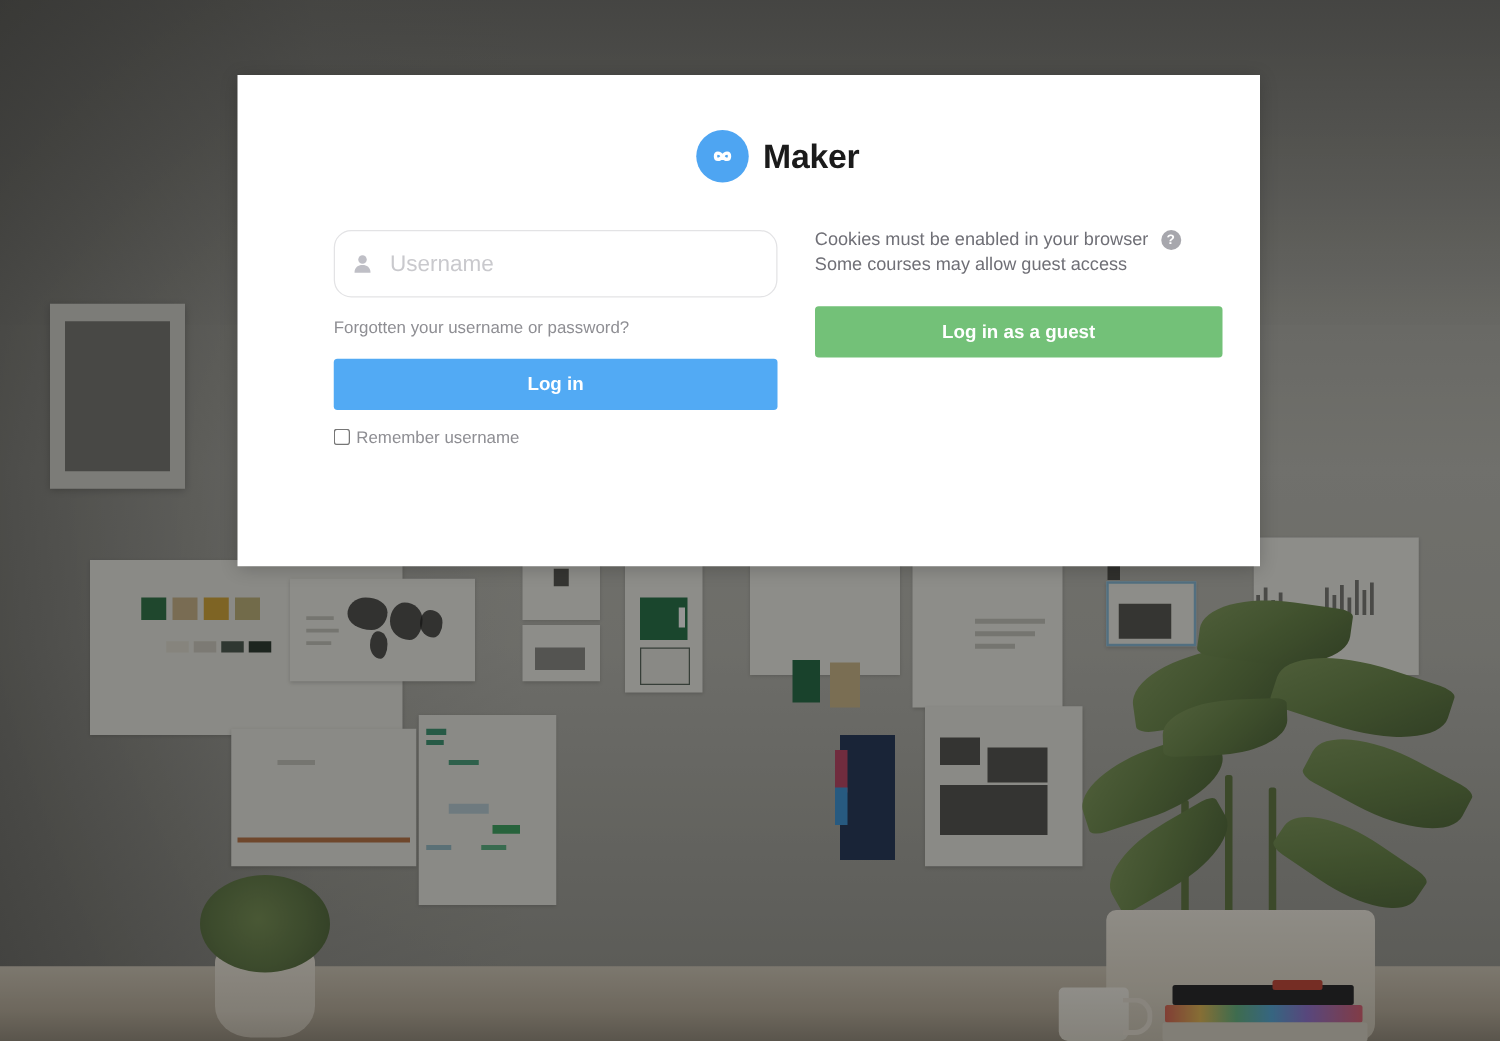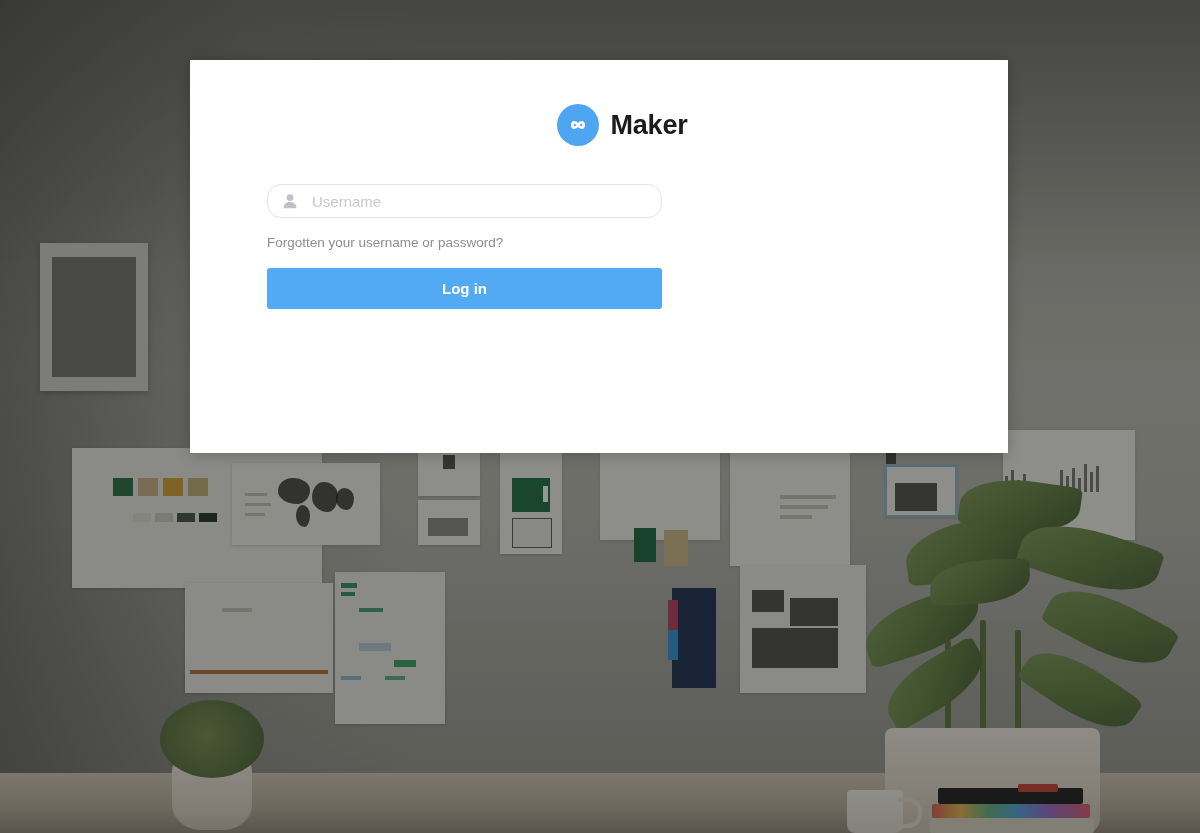--- a/index.html
+++ b/index.html
@@ -179,26 +179,26 @@
   }
   .col-left { width: 395px; padding-left: 0px; }
   .col-right { width: 393px; padding-left: 30px; box-sizing: border-box; }
 
   .field {
     position: relative;
     margin-bottom: 15px;
   }
   .field input {
     width: 100%;
-    height: 34px;
+    height: 54px;
     box-sizing: border-box;
     border: 1px solid #e3e3e5;
     border-radius: 14px;
     padding-left: 44px;
-    font-size: 15px;
+    font-size: 18px;
     color: #3a3a3a;
     font-family: "Liberation Sans", sans-serif;
     outline: none;
     background: #fff;
   }
   .field input::placeholder { color: #c9c9cd; }
   .field .fld-icon {
     position: absolute;
     left: 14px;
     top: 50%;
@@ -414,18 +414,37 @@
             </svg>
           </span>
           <input type="text" placeholder="Username" style="">
         </div>
 
 
         <a class="forgot-link" href="#">Forgotten your username or password?</a>
 
         <button class="btn btn-login">Log in</button>
 
+        <div class="remember">
+          <input type="checkbox" id="rememberbox" style="">
+          <label for="rememberbox">Remember username</label>
+        </div>
       </div>
 
+      <div class="col-right">
+
+        <div class="cookie-row">
+          <span>Cookies must be enabled in your browser</span>
+          <span class="help-icon">?</span>
+        </div>
+
+        <div class="cookie-row">
+          <span>Some courses may allow guest access</span>
+        </div>
+
+        <div class="guest-wrap">
+          <button class="btn btn-guest">Log in as a guest</button>
+        </div>
+      </div>
 
     </div>
   </div>
 </div>
 
 </body></html>

